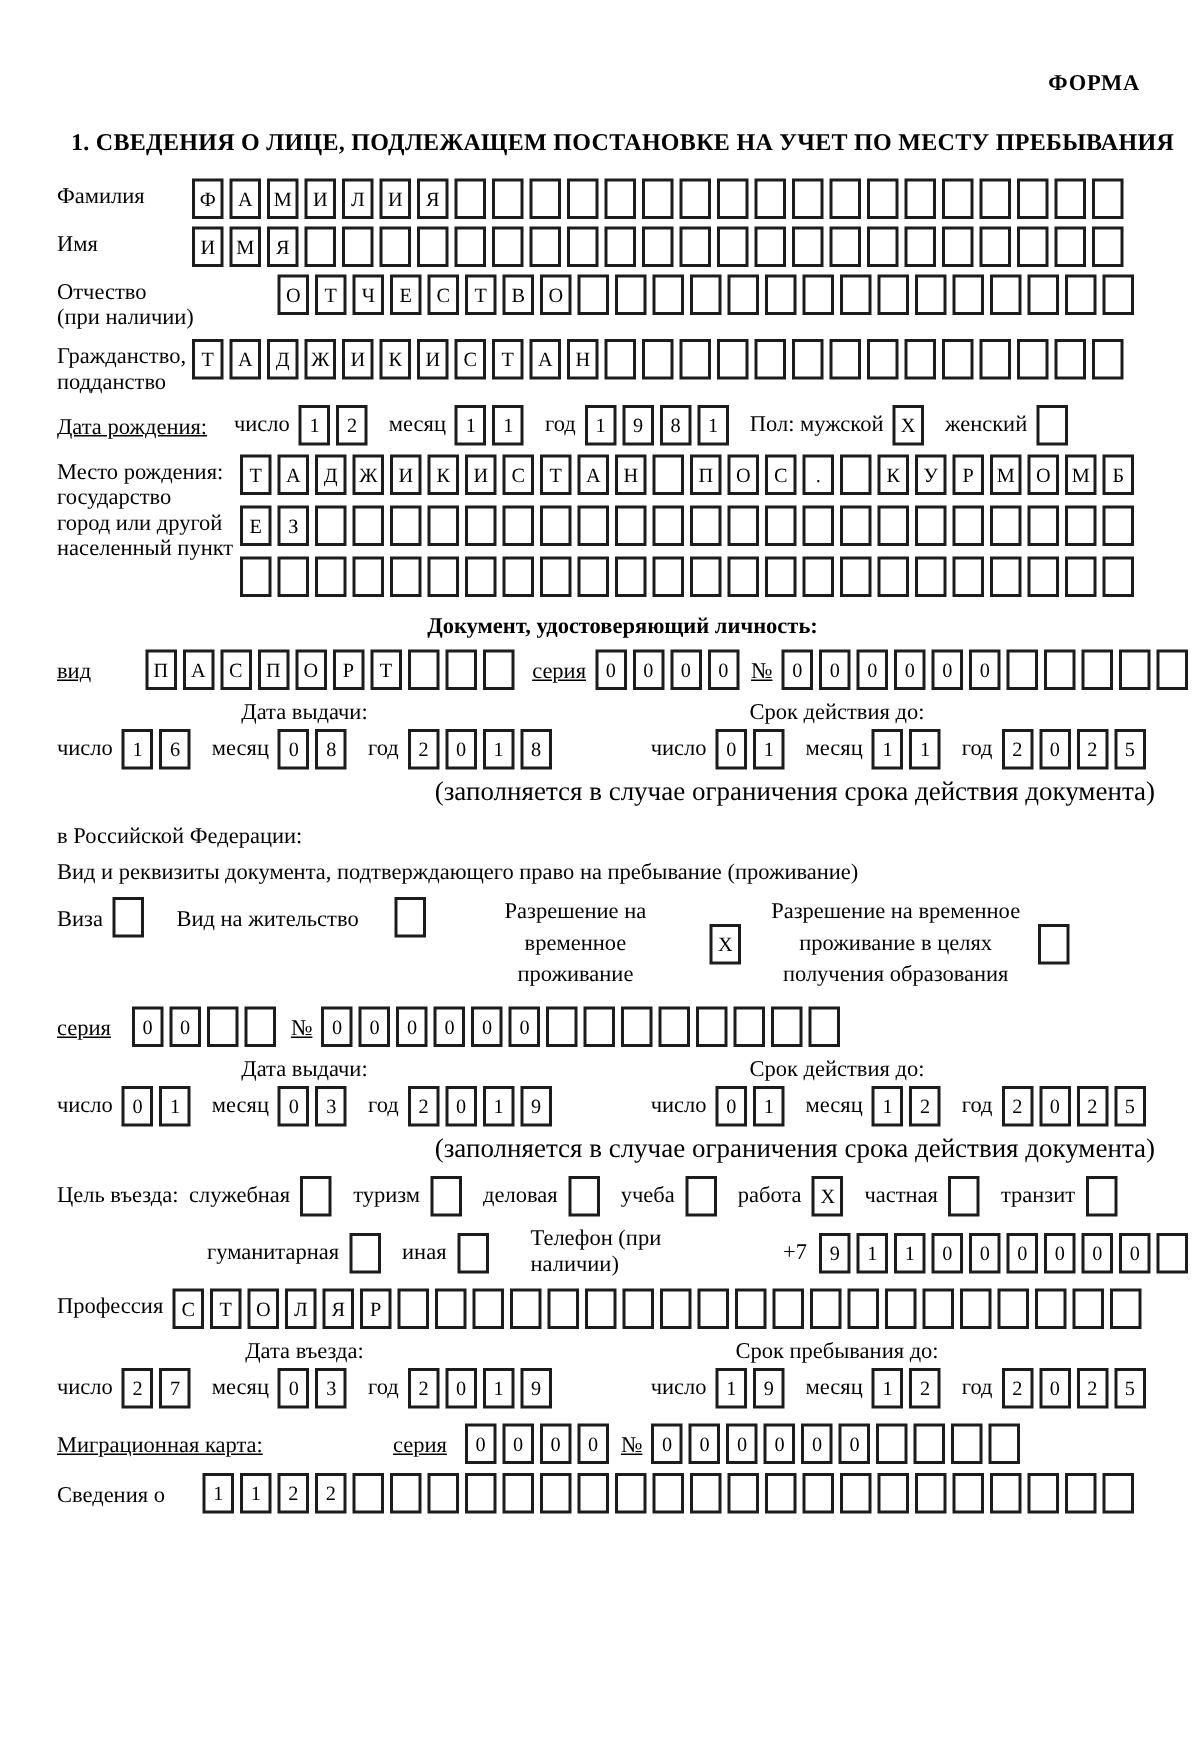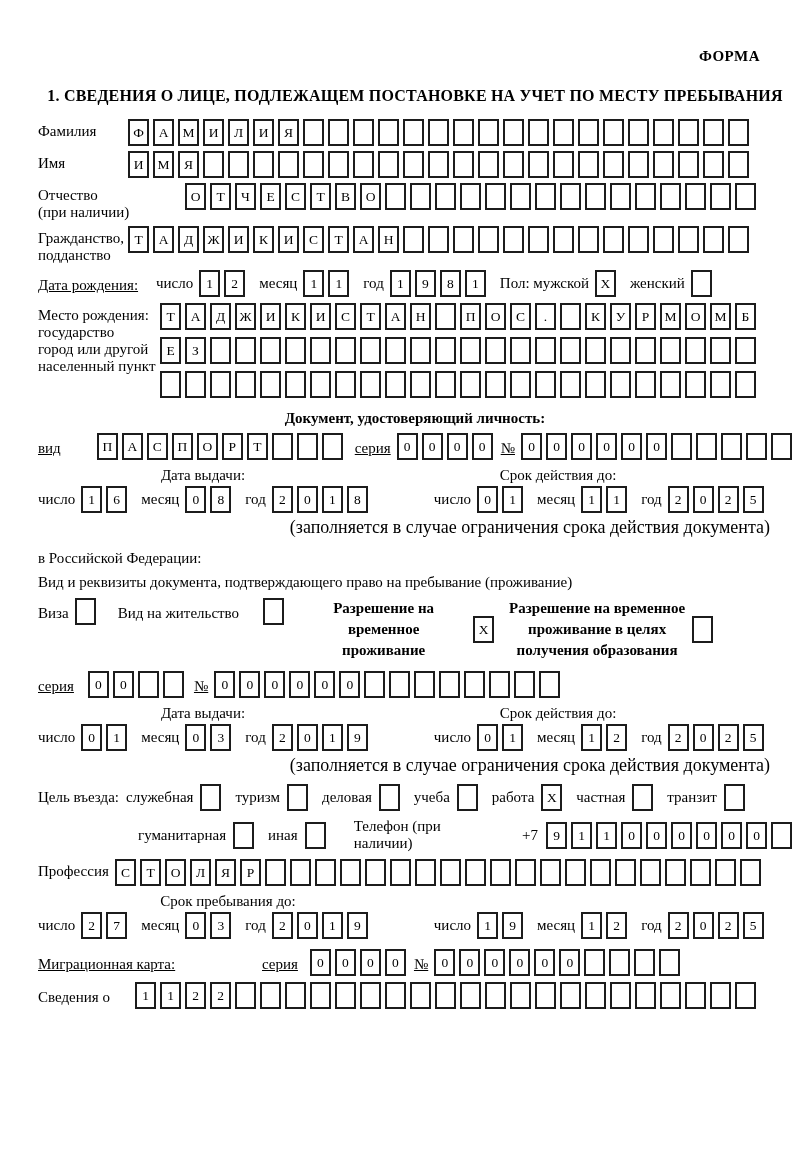--- a/index.html
+++ b/index.html
@@ -45,21 +45,21 @@
   .dg { display:inline-flex; align-items:center; }
   .dg .dlbl { margin-right:6px; }
   .dg .dlbl2 { margin:0 6px 0 14px; }
   .note { font-size:18px; text-align:right; padding-right:6px; margin:1px 16px 8px 0; }
 
   .para { margin:8px 0 2px 0; line-height:24px; }
 
   .permitrow { display:flex; align-items:flex-start; margin:4px 0 10px 0; }
   .permitrow .pitem { display:flex; align-items:center; }
   .permitrow .plabel { padding-top:4px; }
-  .permitrow .pcenter { text-align:center; line-height:21px;font-weight:bold; }
+  .permitrow .pcenter { text-align:center; line-height:21px; }
   .pw160 { width:163px; } .pw175 { width:178px; }
 
   .purpose { display:flex; align-items:center; margin-bottom:7px; flex-wrap:nowrap; }
   .purpose .pl { margin:0 7px 0 14px; }
   .purpose .pl0 { margin-right:7px; }
 
   .mt6 { margin-top:6px; } .mt10 { margin-top:10px; }
 </style>
 </head>
 <body>
@@ -593,20 +593,21 @@
         <span class="cell"></span>
         <span class="cell"></span>
         <span class="cell"></span>
         <span class="cell"></span>
         <span class="cell"></span>
         <span class="cell"></span>
       </div>
   </div>
 
   <div class="dhead">
+    <div class="dh1">Дата въезда:</div>
     <div class="dh2">Срок пребывания до:</div>
   </div>
   <div class="drow">
     <span class="dg">
         <span class="dlbl">число</span>
         <span class="cells">
           <span class="cell">2</span>
           <span class="cell">7</span>
         </span>
       </span>

